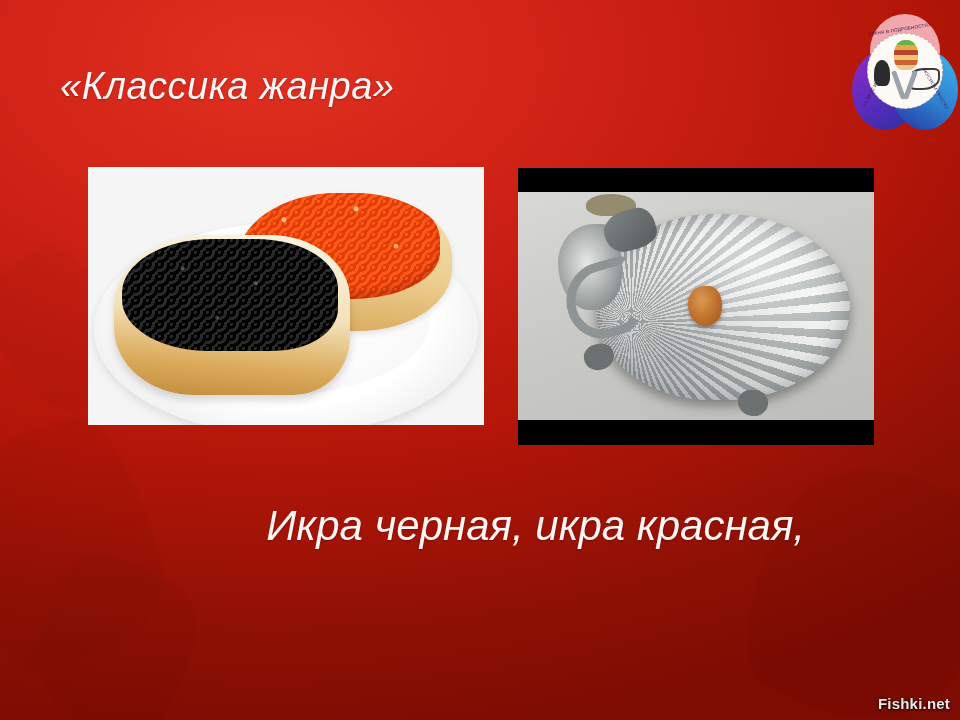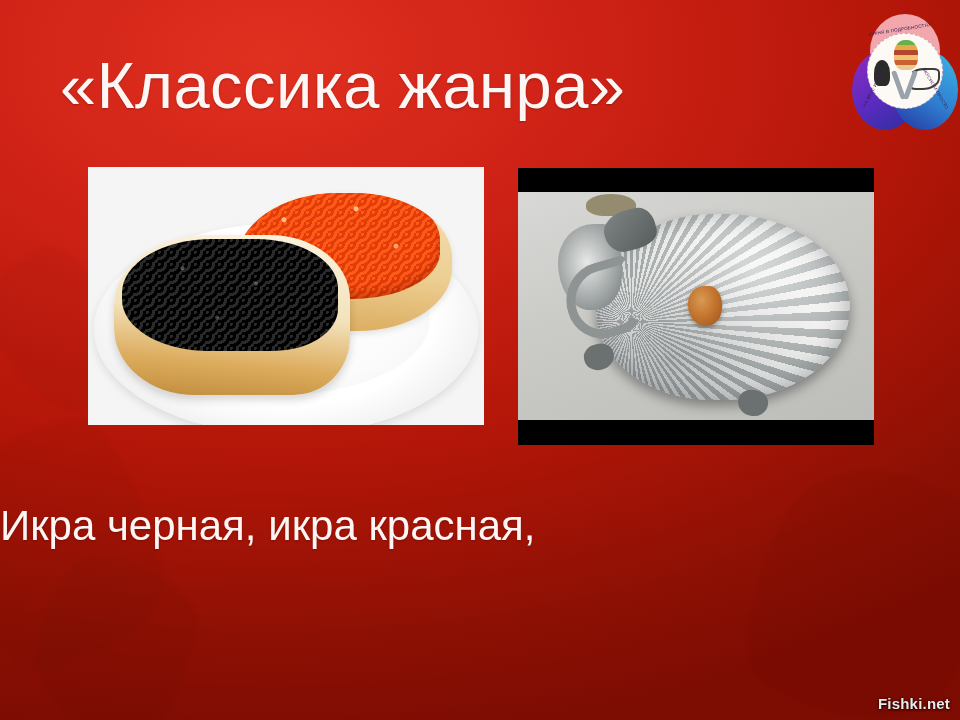--- a/index.html
+++ b/index.html
@@ -51,26 +51,27 @@
     transform: rotate(-32deg);
   }
 
   
   .title {
     position: absolute;
     left: 60px;
     top: 52px;
     width: 800px;
     color: #fdf6f4;
-    font-size: 65px;
+    font-size: 38px;
     line-height: 68px;
     font-weight: 400;
     letter-spacing: 0.5px;
     white-space: nowrap;
     text-shadow: 0 1px 2px rgba(0,0,0,.25);
+    font-style: italic;
   }
 
   
   .logo {
     position: absolute;
     left: 852px;
     top: 14px;
     width: 104px;
     height: 118px;
   }
@@ -306,26 +307,27 @@
     border-radius: 50% 50% 40% 40%;
     opacity: .85;
   }
 
   
   .caption {
     position: absolute;
     left: 0;
     top: 498px;
     width: 805px;
-    text-align: left;
+    text-align: right;
     color: #fdf6f4;
     font-size: 42px;
     line-height: 55px;
     font-weight: 400;
     text-shadow: 0 1px 2px rgba(0,0,0,.22);
+    font-style: italic;
   }
   .caption .line { display: block; white-space: nowrap; }
 
   
   .watermark {
     position: absolute;
     right: 10px;
     bottom: 8px;
     font-size: 15px;
     font-weight: bold;

